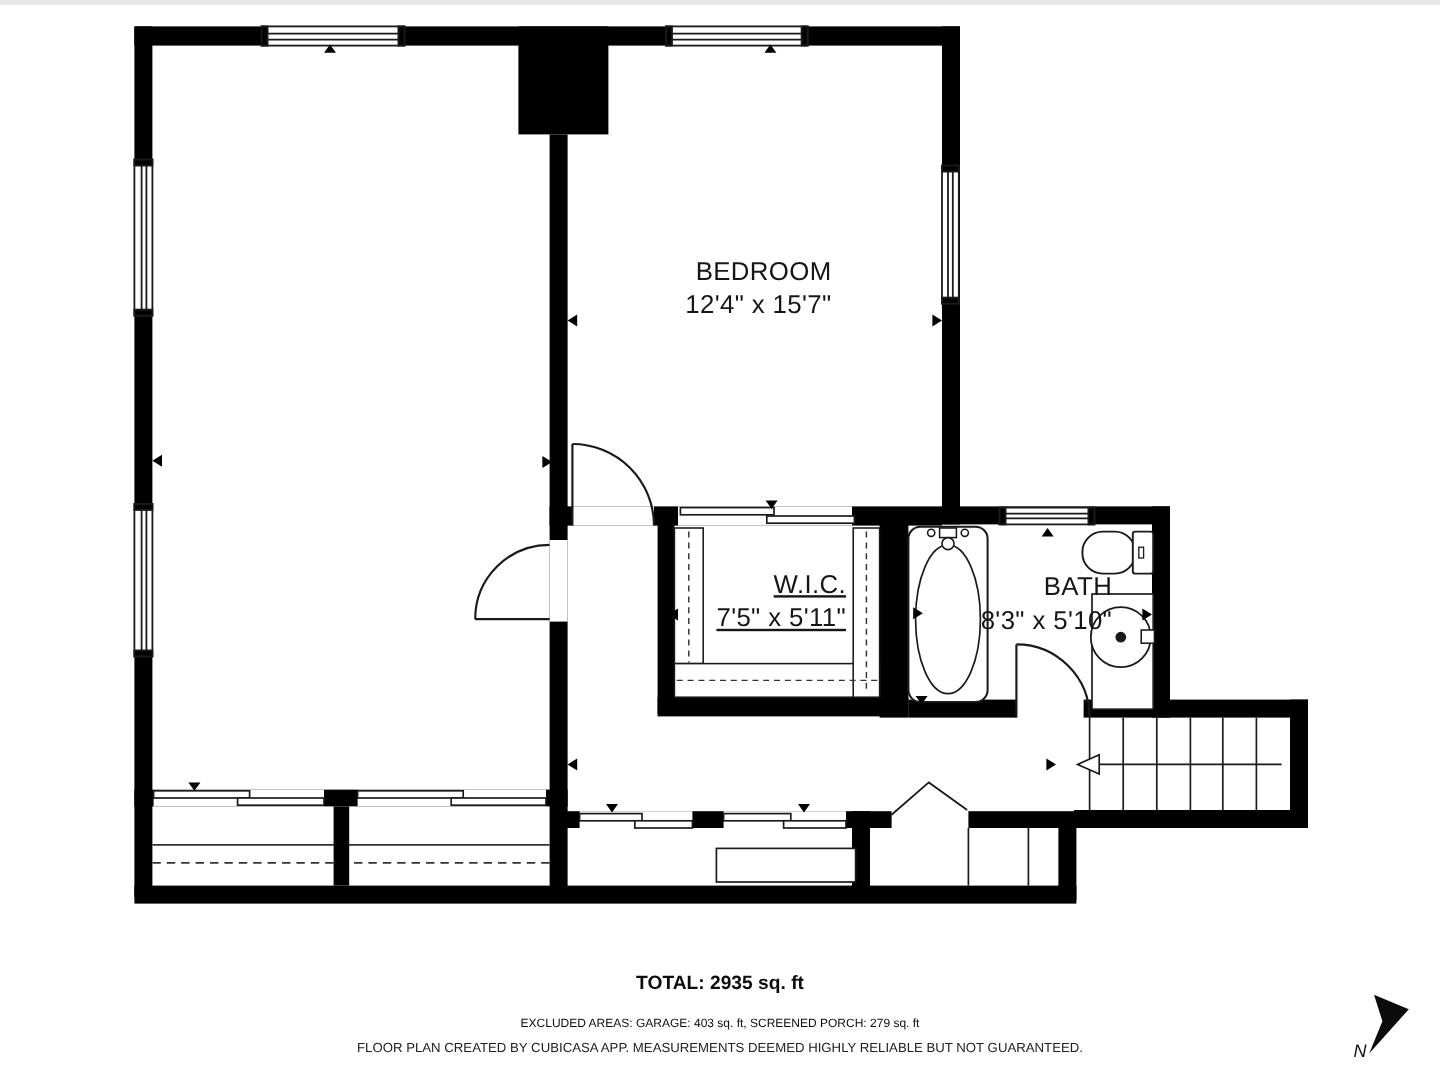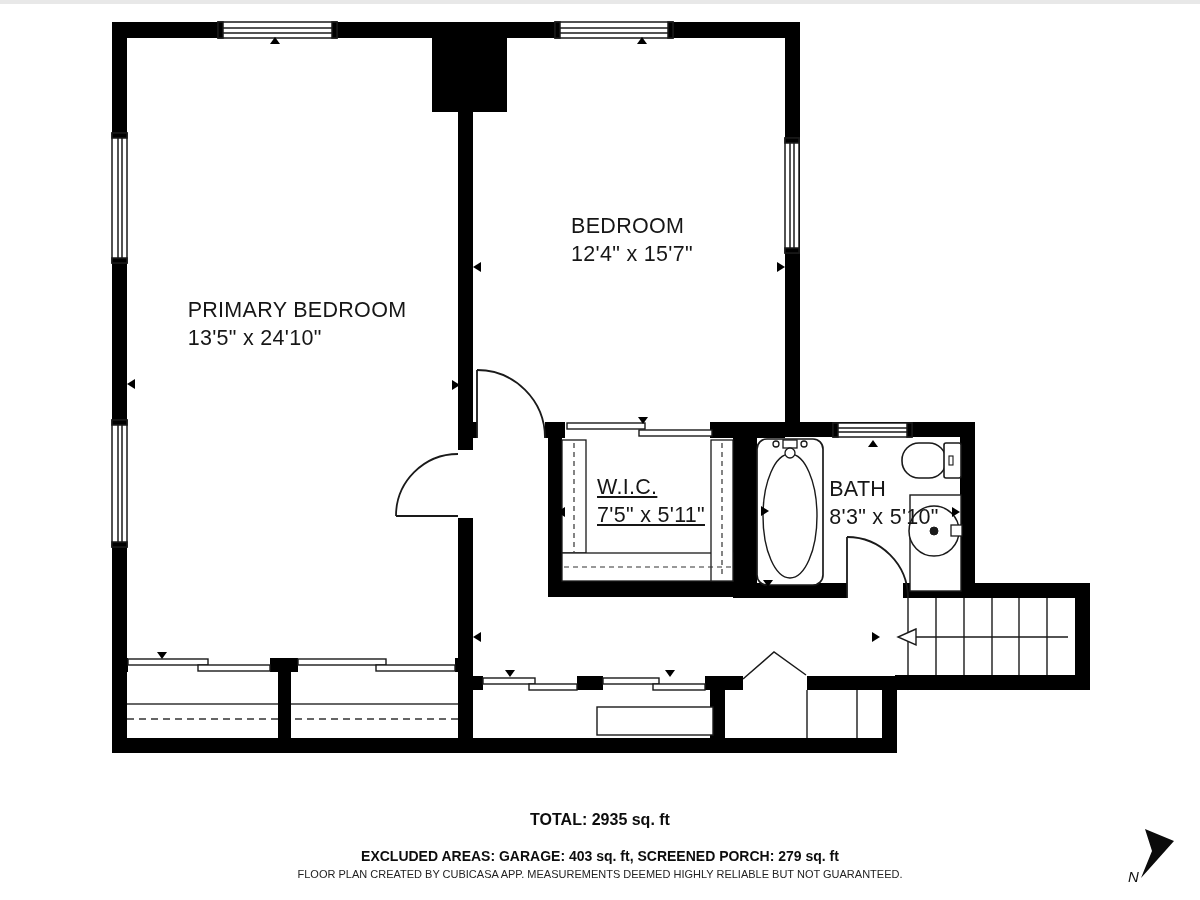--- a/index.html
+++ b/index.html
@@ -3,30 +3,30 @@
 <meta charset="utf-8">
 <style>
   html,body{margin:0;padding:0;background:#ffffff;}
   #canvas{
     position:relative;width:1200px;height:900px;background:#ffffff;overflow:hidden;
     font-family:"Liberation Sans",sans-serif;color:#111;
   }
   #plan-svg{position:absolute;left:0;top:0;}
   .room-label{
     position:absolute;transform:translate(-50%,-50%);
-    text-align:left;white-space:nowrap;line-height:28px;
+    text-align:right;white-space:nowrap;line-height:28px;
     font-size:21.5px;color:#161616;letter-spacing:.3px;
   }
   .room-label .dims{display:block;}
   .footer{
     position:absolute;left:0;width:1200px;text-align:center;color:#0d0d0d;
   }
   .footer-total{top:811px;font-size:16px;font-weight:bold;}
   .footer-floors{top:831px;font-size:15px;}
-  .footer-excluded{top:848px;font-size:14px;font-weight:bold;}
+  .footer-excluded{top:848px;font-size:10px;}
   .footer-disclaimer{top:868px;font-size:11px;color:#222;}
   .north-label{
     position:absolute;left:1128px;top:868px;font-size:15px;font-style:italic;color:#111;
   }
   .top-edge{position:absolute;left:0;top:0;width:1200px;height:4px;background:#e8e8e8;}
 </style>
 </head>
 <body>
 
 <div id="canvas" style="background: rgb(255, 255, 255);">
@@ -220,33 +220,29 @@
       <polygon points="505,670 515,670 510,677"></polygon>
       <polygon points="665,670 675,670 670,677"></polygon>
       <polygon points="638,417 648,417 643,424"></polygon>
       <polygon points="763,580 773,580 768,587"></polygon>
       <polygon points="868,447 878,447 873,440"></polygon>
     </g>
 
     <polygon points="1174,841 1145,829 1152,851 1141,878" fill="#0b0b0b"></polygon>
   </svg>
 
-  <div class="room-label" style="left:297px;top:324px;">
-    <span>PRIMARY BEDROOM</span>
-    <span class="dims">13'5" x 24'10"</span>
-  </div>
   <div class="room-label" style="left:632px;top:240px;">
     <span>BEDROOM</span>
     <span class="dims">12'4" x 15'7"</span>
   </div>
   <div class="room-label" style="left:651px;top:501px;text-decoration:underline;">
     <span>W.I.C.</span>
     <span class="dims">7'5" x 5'11"</span>
   </div>
-  <div class="room-label" style="left:872px;top:503px;margin-left:12px;">
+  <div class="room-label" style="left:872px;top:503px;">
     <span>BATH</span>
     <span class="dims">8'3" x 5'10"</span>
   </div>
 
   <div class="footer footer-total">TOTAL: 2935 sq. ft</div>
   <div class="footer footer-excluded">EXCLUDED AREAS: GARAGE: 403 sq. ft, SCREENED PORCH: 279 sq. ft</div>
   <div class="footer footer-disclaimer">FLOOR PLAN CREATED BY CUBICASA APP. MEASUREMENTS DEEMED HIGHLY RELIABLE BUT NOT GUARANTEED.</div>
 
   <span class="north-label">N</span>
 </div>

